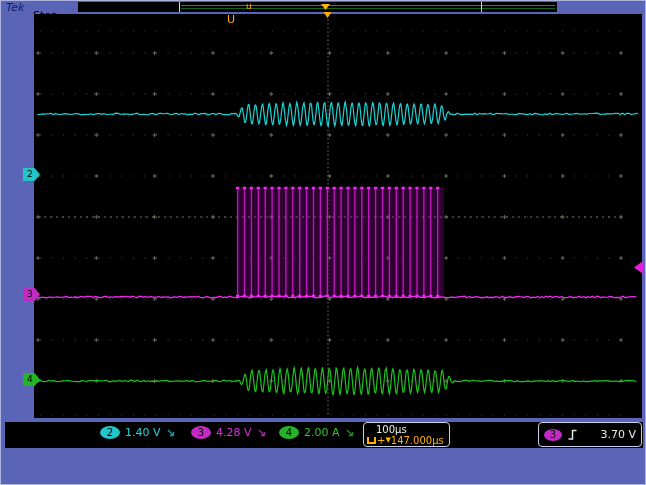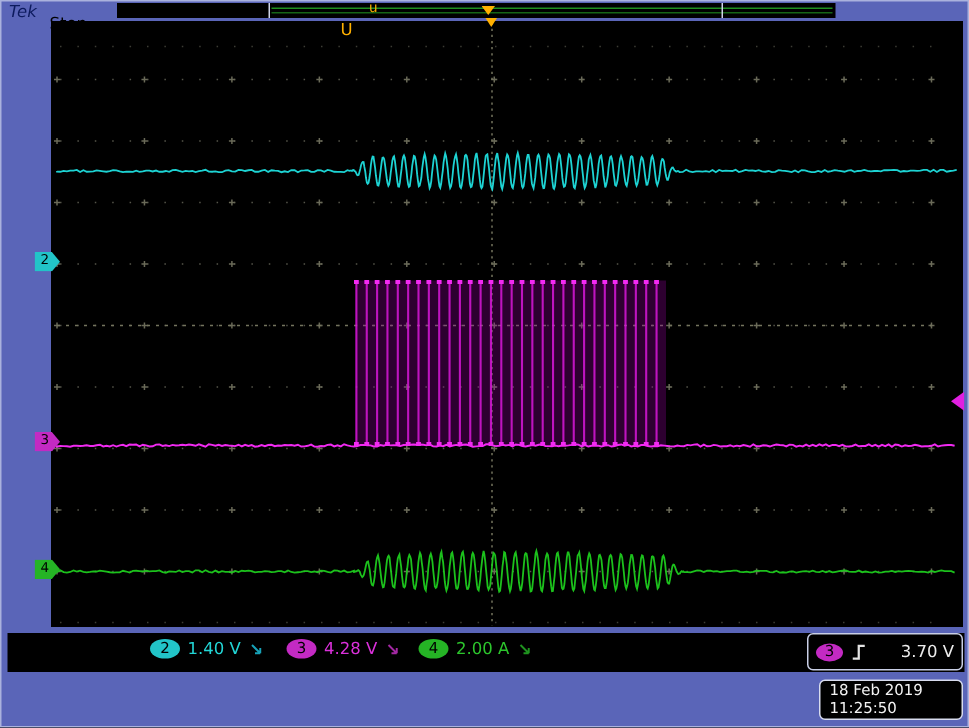--- a/index.html
+++ b/index.html
@@ -107,28 +107,33 @@
     </svg>
   </div>
   <div class="rg g4">
     <span class="badge" style="background: rgb(37, 180, 37);">4</span>
     <span class="rval" style="color: rgb(44, 197, 44);">2.00 A</span>
     <svg class="inline-ic" width="10" height="10">
       <path d="M2 2 L7.5 7.5 M7.5 7.5 V4 M7.5 7.5 H4" fill="none" stroke-width="1.3" stroke="#1f941f"></path>
     </svg>
   </div>
 
+  <div class="ibox tb-box">
+    <div class="tb-l1">100µs</div>
+    <div class="tb-l2" style="color: rgb(255, 176, 0);">
+      <span class="u-icon"></span>
+        <span>+</span>
+        <span class="tb-tri">▼</span>
+        <span>147.000µs</span>
+    </div>
+  </div>
 
 
   <div class="ibox trig-box">
     <span class="badge" style="background: rgb(195, 42, 195);">3</span>
     <svg class="inline-ic" width="11" height="13">
       <path d="M1.5 11 H5.5 V2.5 H9.5" fill="none" stroke="#e4e4e4" stroke-width="1.5"></path>
     </svg>
     <span class="trig-lvl">3.70 V</span>
   </div>
 
-  <div class="date-box">
-    <div>18 Feb  2019</div>
-    <div>11:25:50</div>
-  </div>
 
 </div>
 
 </body></html>

